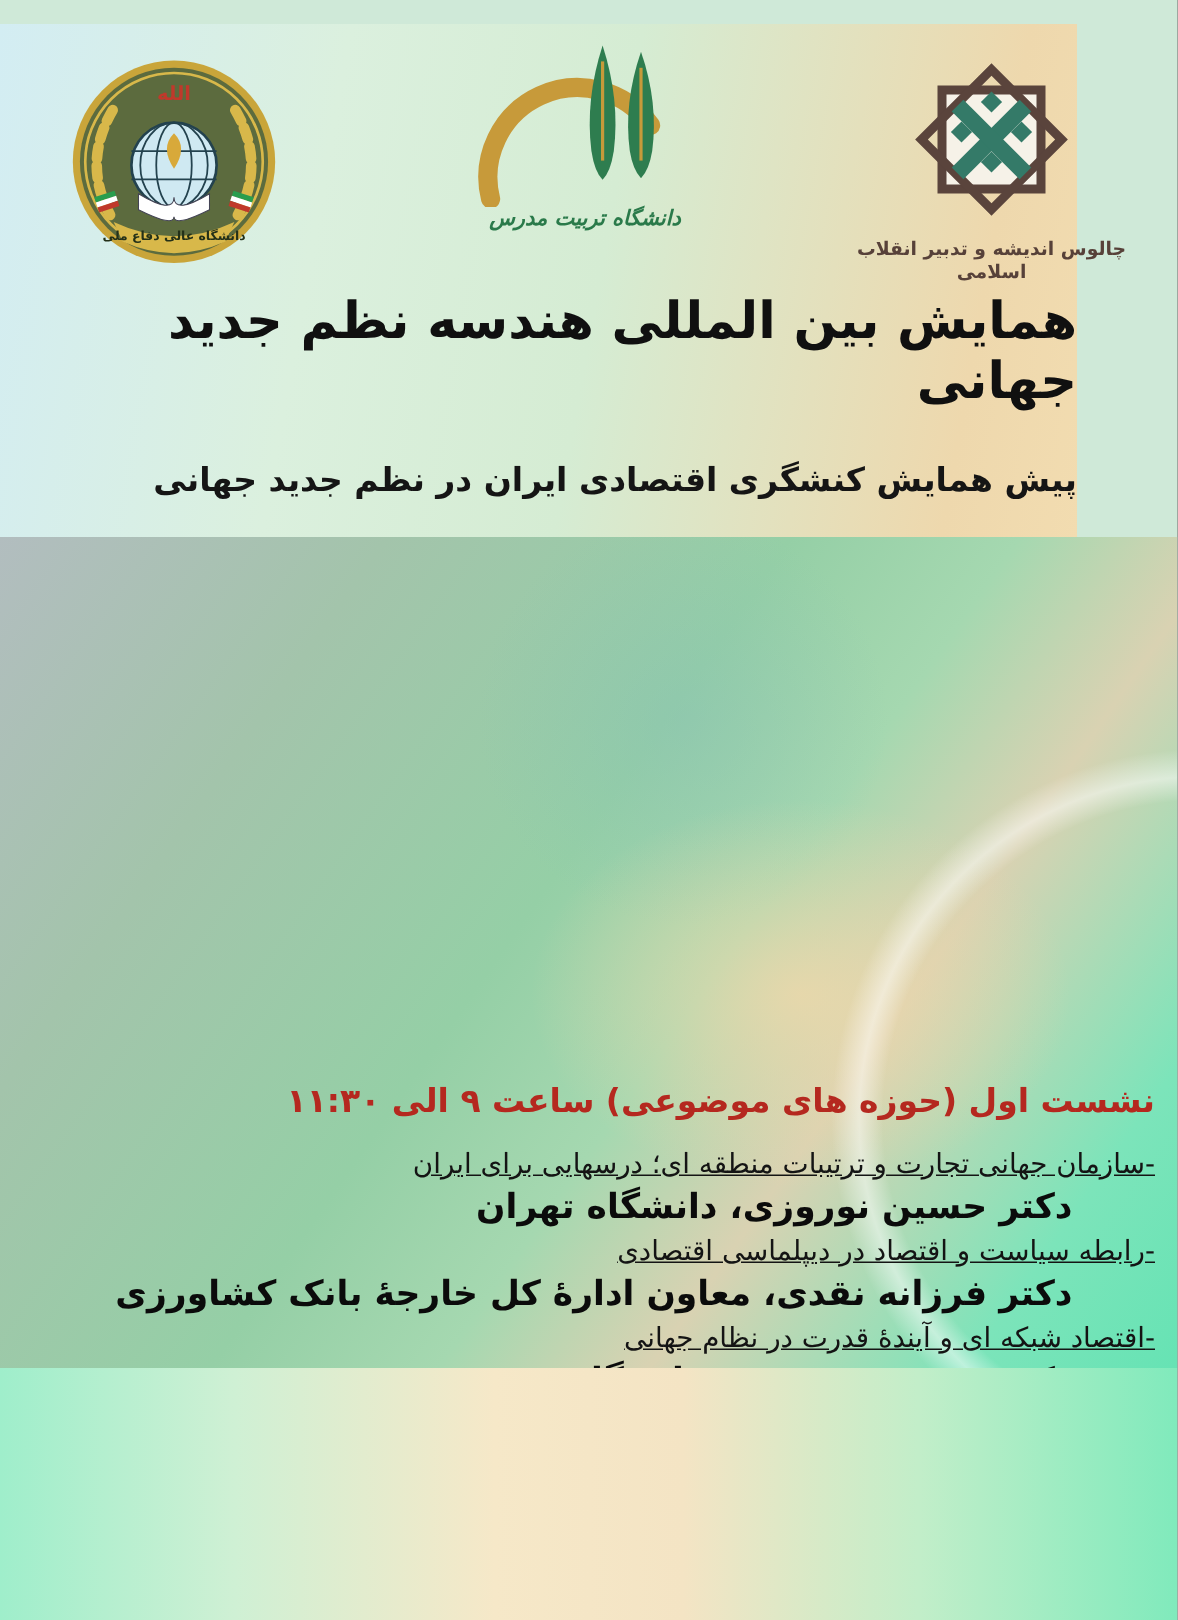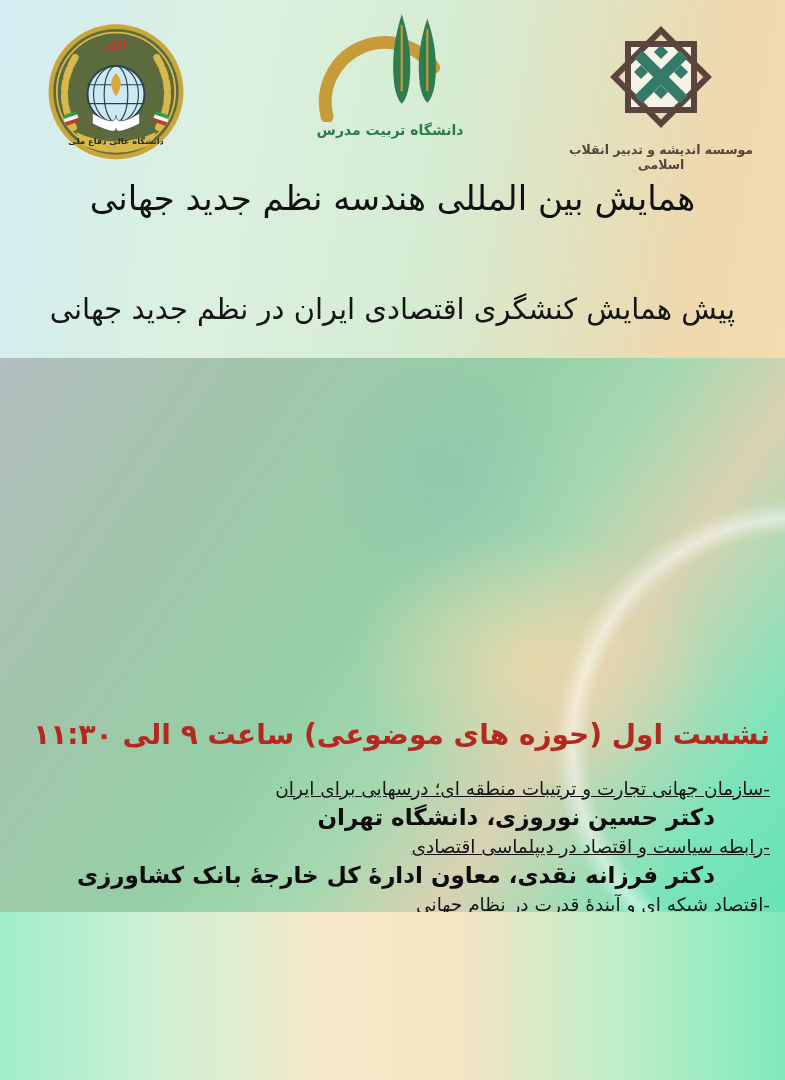--- a/index.html
+++ b/index.html
@@ -2,55 +2,55 @@
 <html lang="fa"><head>
 <meta charset="utf-8">
 <style>
   html,body{margin:0;padding:0;background:#777;}
   .poster{
     position:relative;width:785px;height:1080px;margin:0 auto;
     font-family:"DejaVu Sans",sans-serif;overflow:hidden;background:#cfe9d8;
   }
   
   .band-top{
-    position:absolute;left:0;top:0;width:785px;height:358px;
+    position:absolute;left:0;top:16px;width:718px;height:358px;
     background:linear-gradient(100deg,#d3edf3 0%,#dbf0de 30%,#d5ecd3 55%,#eed8ad 88%,#f2dcb0 100%);
   }
   .band-mid{
     position:absolute;left:0;top:358px;width:785px;height:554px;
     background:
       radial-gradient(circle 265px at 102% 70%, rgba(255,255,255,0) 0 80%, rgba(255,255,255,.5) 86%, rgba(255,255,255,0) 93%),
       radial-gradient(ellipse 250px 180px at 68% 55%, rgba(240,216,170,.80), rgba(240,216,170,0) 72%),
       radial-gradient(circle 190px at 58% 22%, rgba(135,190,183,.40), rgba(135,190,183,0) 72%),
       linear-gradient(125deg,#b2bdbf 0%,#a3c4ab 22%,#95cfa6 45%,#a5d8b0 58%,#d9d2b2 70%,#7ce4ba 88%,#66e3b4 100%);
   }
   .band-bottom{
     position:absolute;left:0;top:912px;width:785px;height:168px;
     background:linear-gradient(90deg,#9feecb 0%,#cff0d4 20%,#f6e8c8 42%,#f4e4c4 58%,#c2eec9 78%,#80eabc 100%);
   }
   
   .logo{position:absolute;text-align:center;}
   .logo-left{left:45px;top:18px;width:142px;}
-  .logo-center{left:310px;top:10px;width:160px;}
+  .logo-center{left:310px;top:10px;width:160px;font-style:italic;}
   .logo-right{left:563px;top:20px;width:196px;}
   .logo-caption{direction:rtl;font-weight:bold;}
   .cap-center{color:#2a7a4a;font-size:14px;margin-top:-4px;}
   .cap-right{color:#574139;font-size:12.5px;margin-top:4px;}
   
   .title-main{
-    position:absolute;left:0;top:178px;width:100%;text-align:center;direction:rtl;
-    font-size:34px;font-weight:normal;color:#101010;letter-spacing:1px;
+    position:absolute;left:0;top:178px;width:100%;direction:rtl;
+    font-size:34px;font-weight:bold;color:#101010;letter-spacing:1px;
   }
   .title-sub{
-    position:absolute;left:0;top:292px;width:100%;text-align:center;direction:rtl;
-    font-size:29px;font-weight:normal;color:#151515;
+    position:absolute;left:0;top:292px;width:100%;direction:rtl;
+    font-size:22px;font-weight:bold;color:#151515;
   }
   
   .session{position:absolute;direction:rtl;text-align:right;white-space:nowrap;}
-  .session .heading{font-size:28px;line-height:30px;font-weight:bold;color:#b5281f;margin-bottom:24px;}
+  .session .heading{font-size:22px;line-height:30px;font-weight:bold;color:#b5281f;margin-bottom:12px;}
   .session .topic{font-size:18.5px;color:#141414;text-decoration:underline;}
   .session .speaker{font-size:23px;font-weight:bold;color:#0b0b0b;}
   .s1{top:362px;right:15px;}
   .s1 .row{line-height:29px;}
   .s1 .speaker{padding-right:55px;}
   .s2{top:648px;right:272px;}
   .s2 .row{line-height:27px;}
 </style>
 </head>
 <body>
@@ -108,21 +108,21 @@
           <g fill="#347a68">
             <rect x="54.5" y="28" width="11" height="64" transform="rotate(45 60 60)"></rect>
             <rect x="54.5" y="28" width="11" height="64" transform="rotate(-45 60 60)"></rect>
             <rect x="55" y="30" width="10" height="10" transform="rotate(45 60 35)"></rect>
             <rect x="55" y="70" width="10" height="10" transform="rotate(45 60 75)"></rect>
             <rect x="35" y="50" width="10" height="10" transform="rotate(45 40 55)"></rect>
             <rect x="75" y="50" width="10" height="10" transform="rotate(45 80 55)"></rect>
           </g>
         </g>
       </svg>
-      <div class="logo-caption cap-right">موسسه اندیشه و تدبیر انقلاب اسلامی</div>
+      <div class="logo-caption cap-right">چالوس اندیشه و تدبیر انقلاب اسلامی</div>
     </div>
 
     <div class="title-main">همایش بین المللی هندسه نظم جدید جهانی</div>
     <div class="title-sub">پیش همایش کنشگری اقتصادی ایران در نظم جدید جهانی</div>
   </div>
 
   <div class="band-mid">
 
     <div class="session s1">
       <div class="heading">نشست اول (حوزه های موضوعی) ساعت ۹ الی ۱۱:۳۰</div>

